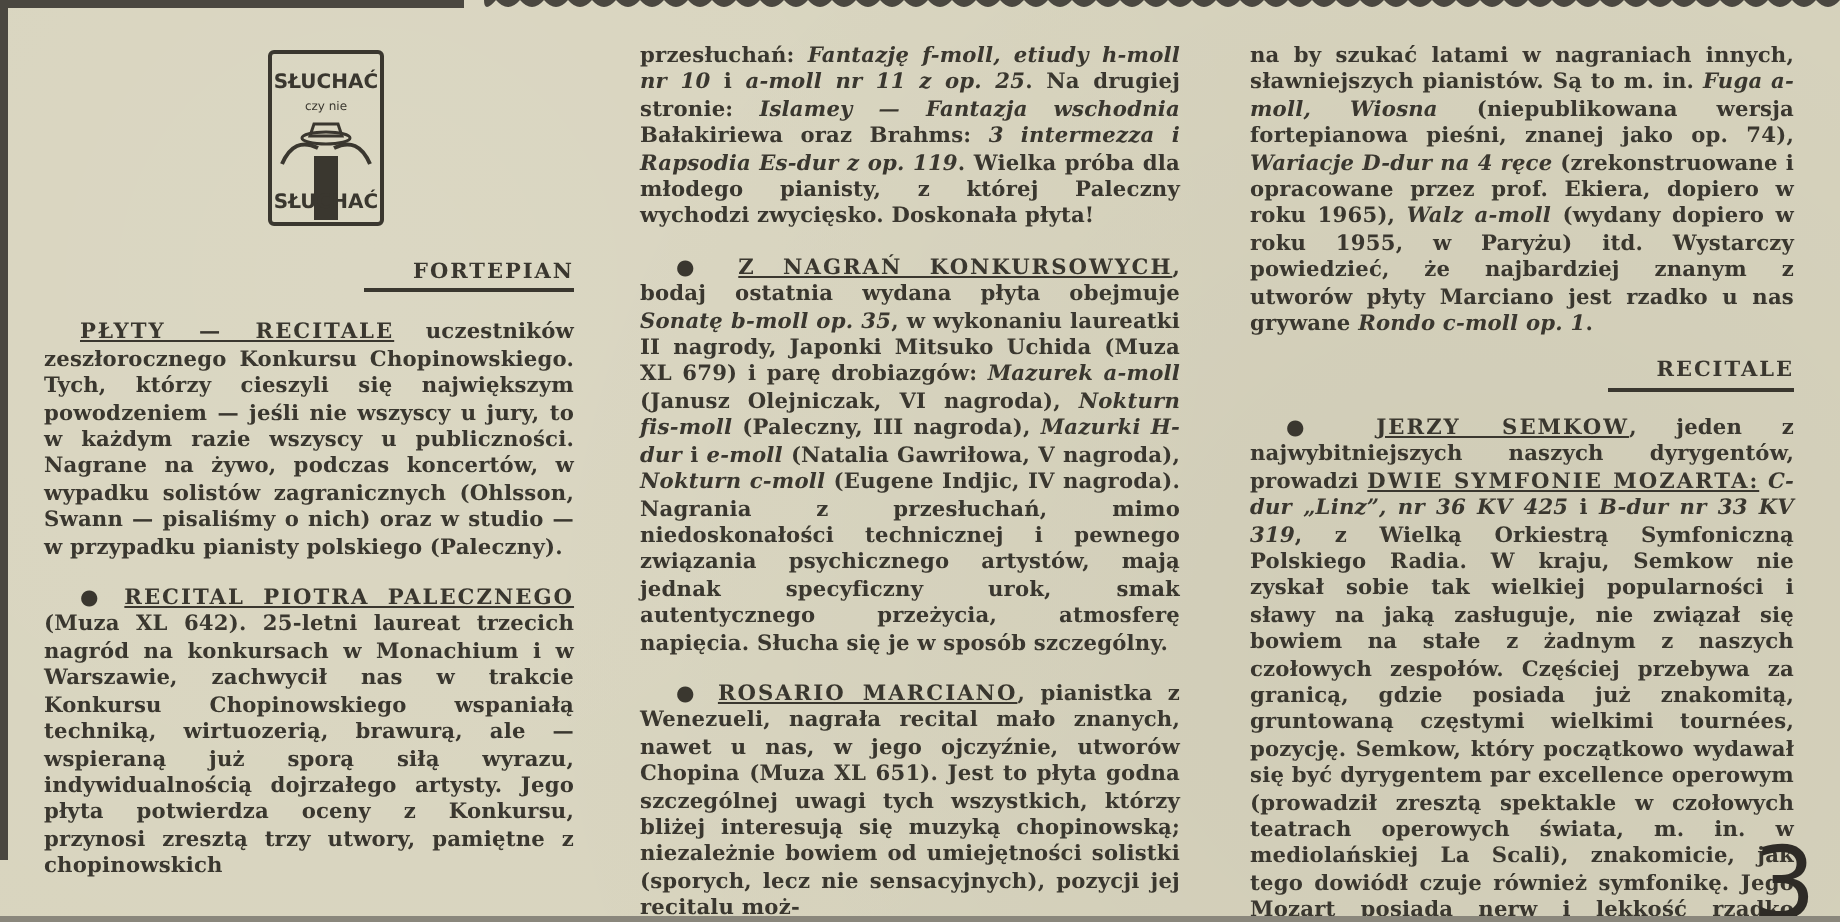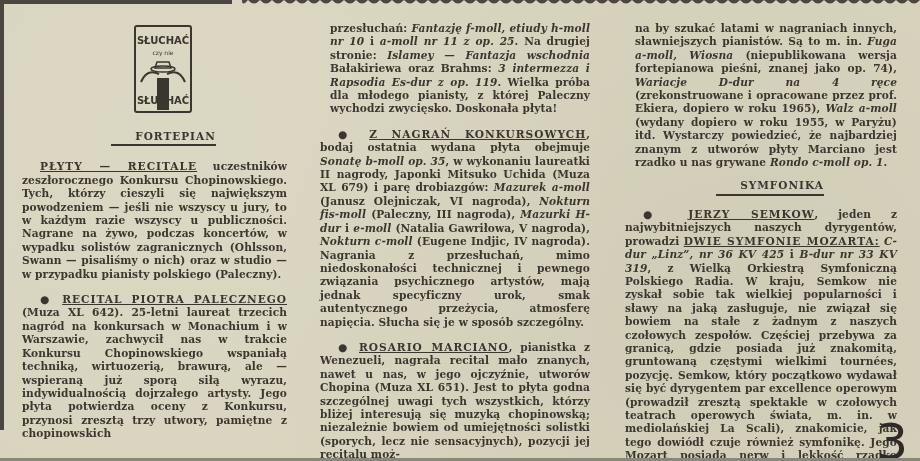--- a/index.html
+++ b/index.html
@@ -26,29 +26,29 @@
     position:absolute; left:242px; top:-6px; width:678px; height:13px;
   }
   .bottom-strip {
     position:absolute; left:0; bottom:0; width:920px; height:3px; background:#8a877c;
   }
   .col {
     position:absolute; font-size:10.6px; line-height:13.4px; text-align:justify;
     font-weight:bold; letter-spacing:0.1px;
   }
   .col p { margin:0; text-indent:18px; }
-  .col p.noind { text-indent:0;margin-left:10px; }
+  .col p.noind { text-indent:0; }
   .col .gap { height:12px; }
   .c1 { left:22px; top:0; width:265px; }
   .c2 { left:320px; top:22px; width:270px; }
   .c3 { left:625px; top:22px; width:272px; }
   i, .it { font-style:italic; }
   .caps { letter-spacing:1px;text-decoration:underline; }
   .section-head {
-    font-size:10.5px; font-weight:bold; letter-spacing:1px; text-align:center;
+    font-size:10.5px; font-weight:bold; letter-spacing:1px; text-align:right;
     margin:0;
   }
   .section-head span {
     display:inline-block; border-bottom:2px solid #3a372f; padding:0 0 1px 6px;
   }
   .logo {
     position:absolute; left:133px; top:24px; width:60px; height:90px;
   }
   .page-number {
     position:absolute; right:12px; bottom:-6px; font-family:"DejaVu Sans", sans-serif;
@@ -89,20 +89,20 @@
     <p class="noind"><span>przesłuchań: </span><i>Fantazję f-moll, etiudy h-moll nr 10</i><span> i </span><i>a-moll nr 11 z op. 25</i><span>. Na drugiej stronie: </span><i>Islamey — Fantazja wschodnia</i><span> Bałakiriewa oraz Brahms: </span><i>3 intermezza i Rapsodia Es-dur z op. 119</i><span>. Wielka próba dla młodego pianisty, z której Paleczny wychodzi zwycięsko. Doskonała płyta!</span></p>
     <div class="gap"></div>
     <p><span>●</span> <span class="caps">Z NAGRAŃ KONKURSOWYCH</span><span>, bodaj ostatnia wydana płyta obejmuje </span><i>Sonatę b-moll op. 35</i><span>, w wykonaniu laureatki II nagrody, Japonki Mitsuko Uchida (Muza XL 679) i parę drobiazgów: </span><i>Mazurek a-moll</i><span> (Janusz Olejniczak, VI nagroda), </span><i>Nokturn fis-moll</i><span> (Paleczny, III nagroda), </span><i>Mazurki H-dur</i><span> i </span><i>e-moll</i><span> (Natalia Gawriłowa, V nagroda), </span><i>Nokturn c-moll</i><span> (Eugene Indjic, IV nagroda). Nagrania z przesłuchań, mimo niedoskonałości technicznej i pewnego związania psychicznego artystów, mają jednak specyficzny urok, smak autentycznego przeżycia, atmosferę napięcia. Słucha się je w sposób szczególny.</span></p>
     <div class="gap"></div>
     <p><span>●</span> <span class="caps">ROSARIO MARCIANO</span><span>, pianistka z Wenezueli, nagrała recital mało znanych, nawet u nas, w jego ojczyźnie, utworów Chopina (Muza XL 651). Jest to płyta godna szczególnej uwagi tych wszystkich, którzy bliżej interesują się muzyką chopinowską; niezależnie bowiem od umiejętności solistki (sporych, lecz nie sensacyjnych), pozycji jej recitalu moż-</span></p>
   </div>
 
   <div class="col c3">
     <p class="noind"><span>na by szukać latami w nagraniach innych, sławniejszych pianistów. Są to m. in. </span><i>Fuga a-moll, Wiosna</i><span> (niepublikowana wersja fortepianowa pieśni, znanej jako op. 74), </span><i>Wariacje D-dur na 4 ręce</i><span> (zrekonstruowane i opracowane przez prof. Ekiera, dopiero w roku 1965), </span><i>Walz a-moll</i><span> (wydany dopiero w roku 1955, w Paryżu) itd. Wystarczy powiedzieć, że najbardziej znanym z utworów płyty Marciano jest rzadko u nas grywane </span><i>Rondo c-moll op. 1</i><span>.</span></p>
     <div style="height:10px"></div>
-    <p class="section-head"><span>SYMFONIKA</span></p>
+    <p class="section-head"><span>RECITALE</span></p>
     <div style="height:12px"></div>
     <p><span>●</span> <span class="caps">JERZY SEMKOW</span><span>, jeden z najwybitniejszych naszych dyrygentów, prowadzi </span><span class="caps">DWIE SYMFONIE MOZARTA:</span><span> </span><i>C-dur „Linz”, nr 36 KV 425</i><span> i </span><i>B-dur nr 33 KV 319</i><span>, z Wielką Orkiestrą Symfoniczną Polskiego Radia. W kraju, Semkow nie zyskał sobie tak wielkiej popularności i sławy na jaką zasługuje, nie związał się bowiem na stałe z żadnym z naszych czołowych zespołów. Częściej przebywa za granicą, gdzie posiada już znakomitą, gruntowaną częstymi wielkimi tournées, pozycję. Semkow, który początkowo wydawał się być dyrygentem par excellence operowym (prowadził zresztą spektakle w czołowych teatrach operowych świata, m. in. w mediolańskiej La Scali), znakomicie, jak tego dowiódł czuje również symfonikę. Jego Mozart posiada nerw i lekkość rzadko osiąganą na naszych estradach koncertowych. Świetne!</span> </p>
   </div>
 
   <div class="page-number">3</div>
   <div class="bottom-strip"></div>
 </div>
 
 </body></html>

